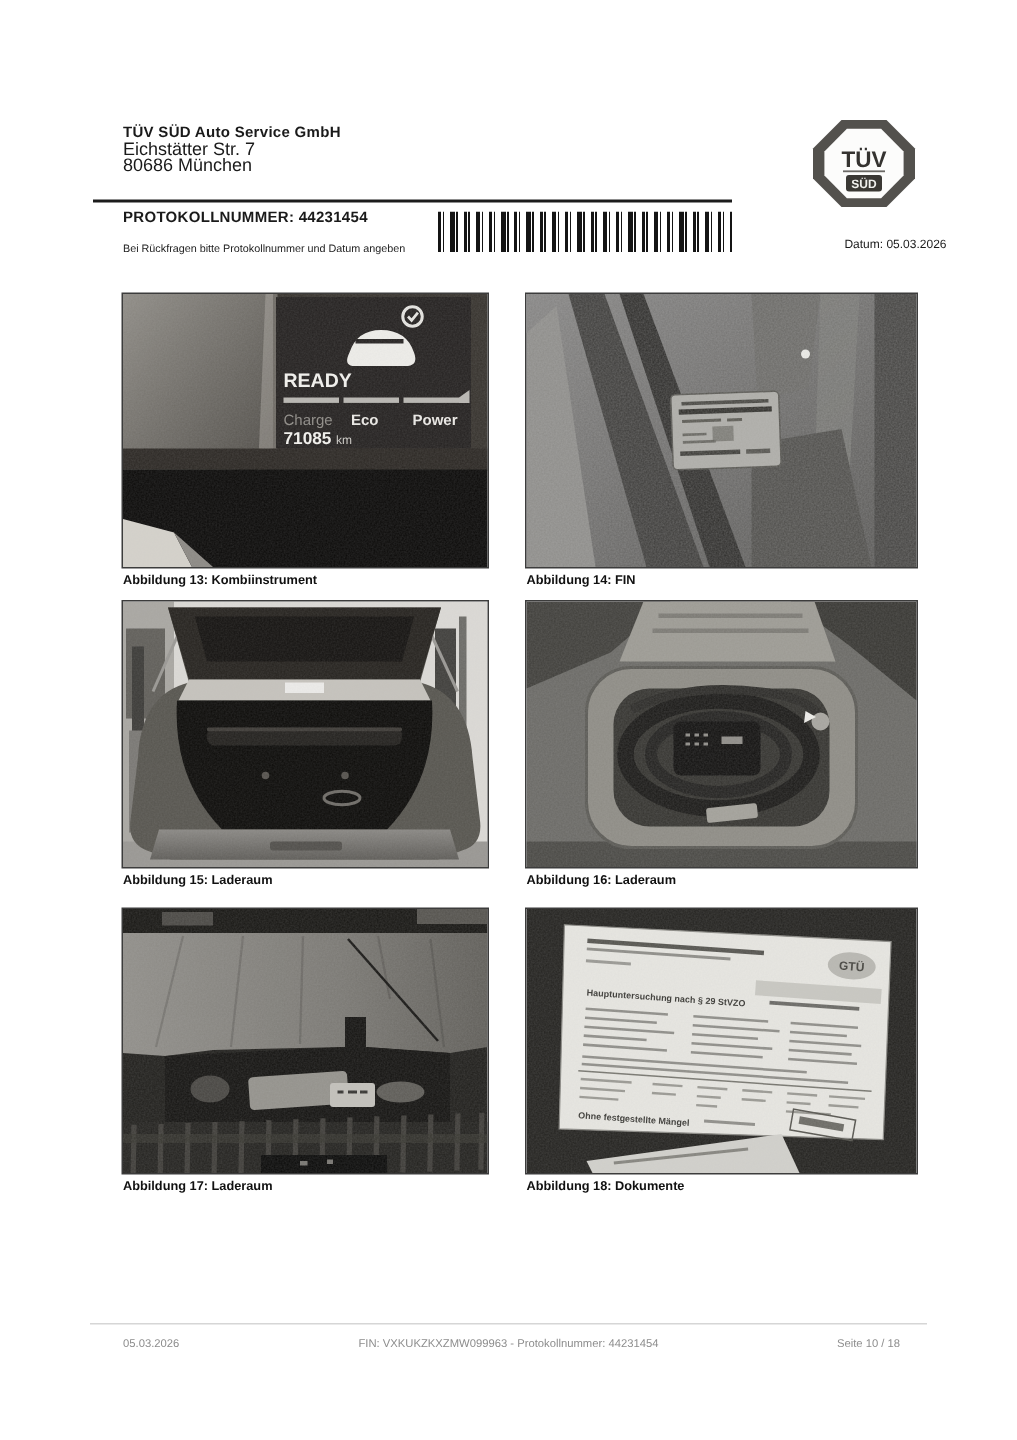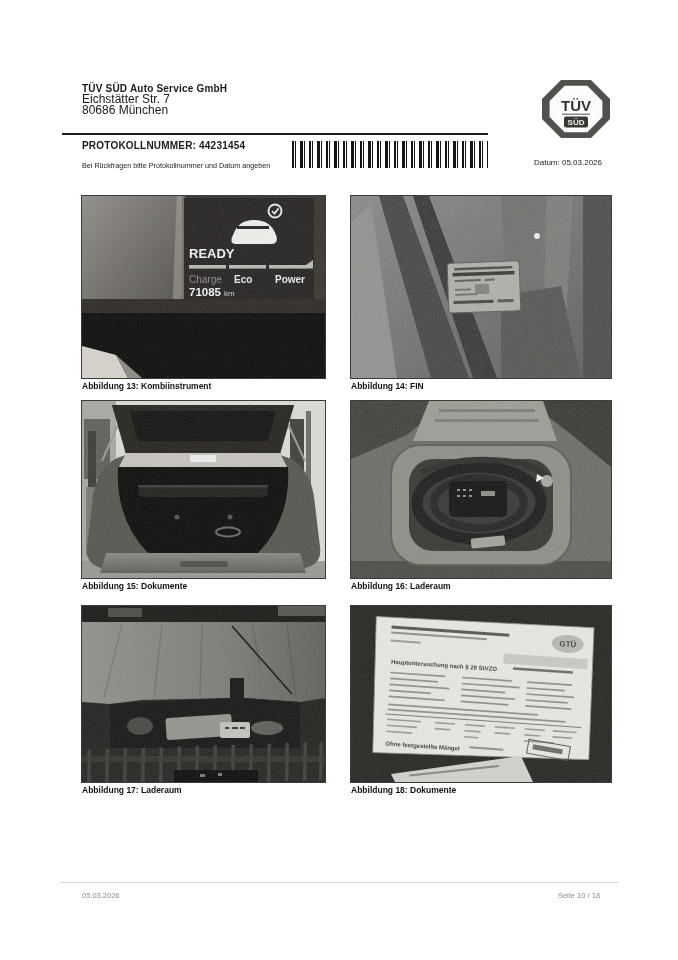--- a/index.html
+++ b/index.html
@@ -76,21 +76,21 @@
     <text x="36" y="47.3" text-anchor="middle" font-size="8" font-weight="bold" fill="#efefec">SÜD</text>
   </svg>
 
   <div class="abs rule" style="left:62px;top:133px;width:426px;"></div>
 
   <div class="abs proto-num" style="left:82px;top:140px;">PROTOKOLLNUMMER: 44231454</div>
   <div class="abs proto-note" style="left:82px;top:161px;text-align:right;">Bei Rückfragen bitte Protokollnummer und Datum angeben</div>
 
   <div class="abs barcode" style="left:292px;top:141px;width:196px;height:27px;"></div>
 
-  <div class="abs datum" style="left:500px;top:158px;width:102px;">Datum: 05.03.2026</div>
+  <div class="abs datum" style="left:529px;top:158px;width:102px;">Datum: 05.03.2026</div>
 
   <div class="figure" style="left:82px;top:196px;width:243px;">
     <svg class="photo" width="243" height="182" viewBox="0 0 243 182">
       <rect width="243" height="182" fill="#131110"></rect>
       <rect width="243" height="118" fill="#37332e"></rect>
       <polygon points="0,0 100,0 100,108 84,116 0,124" fill="url(#cowl)"></polygon>
       <polygon points="95,0 103,0 103,110 90,118" fill="#b4b0a9" opacity="0.45"></polygon>
       <rect x="102" y="2" width="130" height="101" fill="#242120"></rect>
       <g>
         <path d="M151,39 q5,-15 21,-15 q17,0 22,15 q3,8 -4,9 l-37,0 q-6,-1 -2,-9 Z" fill="#efeeea"></path>
@@ -171,21 +171,21 @@
         <rect x="56" y="84" width="130" height="12" rx="5" fill="#23211e"></rect>
         <rect x="56" y="84" width="130" height="2.5" rx="1" fill="#3e3b37"></rect>
         <circle cx="95" cy="116" r="2.5" fill="#55524d"></circle>
         <circle cx="148" cy="116" r="2.5" fill="#55524d"></circle>
         <ellipse cx="146" cy="131" rx="12" ry="4.5" fill="none" stroke="#6e6b66" stroke-width="2"></ellipse>
         <polygon points="24,152 218,152 224,172 18,172" fill="url(#bump)"></polygon>
         <rect x="98" y="160" width="48" height="6" rx="2" fill="#514f4b"></rect>
       </g>
       <rect width="243" height="177" filter="url(#grain)" opacity="0.25"></rect>
     </svg>
-    <div class="caption">Abbildung 15: Dokumente</div>
+    <div class="caption">Abbildung 15: Laderaum</div>
   </div>
 
   <div class="figure" style="left:351px;top:401px;width:260px;">
     <svg class="photo" width="260" height="177" viewBox="0 0 260 177">
       <rect width="260" height="177" fill="#6b6a66"></rect>
       <polygon points="0,0 96,0 56,34 0,58" fill="#403f3b"></polygon>
       <polygon points="176,0 260,0 260,66 216,30" fill="#383733"></polygon>
       <polygon points="78,0 192,0 206,40 62,40" fill="#9d9b94"></polygon>
       <rect x="88" y="8" width="96" height="3" fill="#7c7a74"></rect>
       <rect x="84" y="18" width="104" height="3" fill="#7c7a74"></rect>
@@ -323,15 +323,16 @@
       </g>
       <polygon points="40,168 170,150 182,176 44,176" fill="#d2d1cc"></polygon>
       <rect x="58" y="164" width="90" height="2" fill="#85847e" transform="rotate(-6 100 165)"></rect>
       <rect width="260" height="176" filter="url(#grain)" opacity="0.3"></rect>
     </svg>
     <div class="caption">Abbildung 18: Dokumente</div>
   </div>
 
   <div class="abs foot-rule" style="left:60px;top:882px;width:558px;"></div>
   <div class="abs foot-text" style="left:82px;top:891px;text-align:right;">05.03.2026</div>
+  <div class="abs foot-text" style="left:139px;top:891px;width:400px;text-align:center;">FIN: VXKUKZKXZMW099963 - Protokollnummer: 44231454</div>
   <div class="abs foot-text" style="left:540px;top:891px;width:78px;text-align:center;">Seite 10 / 18</div>
 
 </div>
 
 </body></html>

